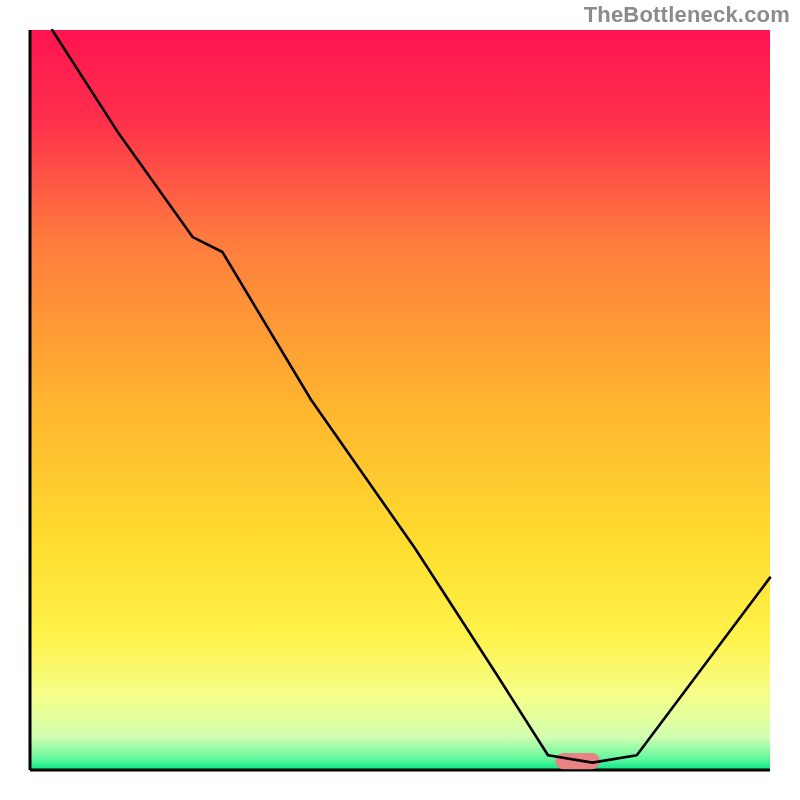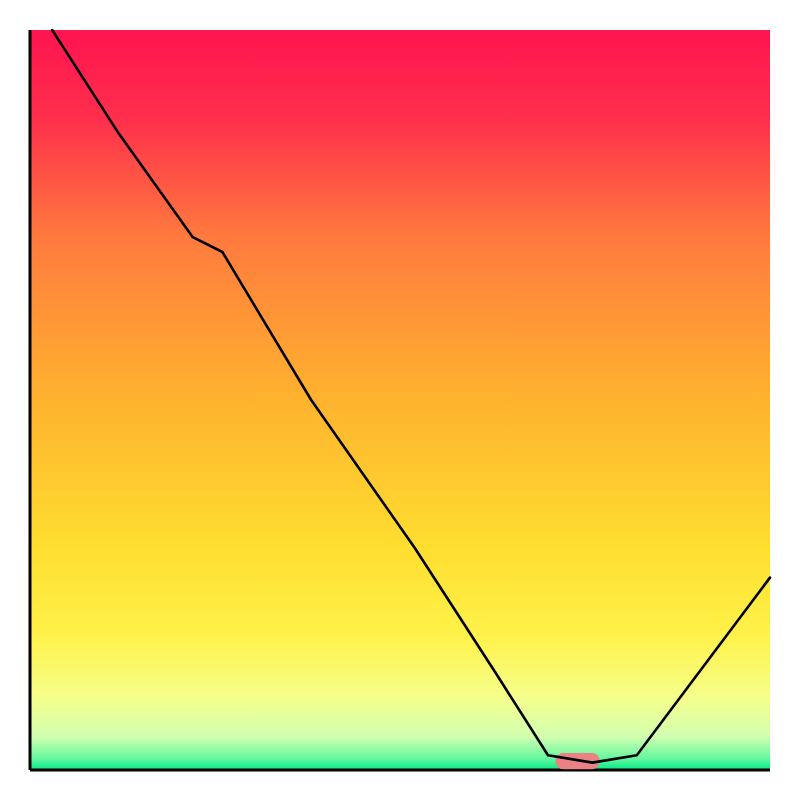--- a/index.html
+++ b/index.html
@@ -29,20 +29,21 @@
   svg.plot {
     position: absolute;
     top: 0;
     left: 0;
   }
 </style>
 </head>
 <body>
 
 <div class="chart-container">
+  <div class="watermark">TheBottleneck.com</div>
 
   <svg class="plot" width="800" height="800" viewBox="0 0 800 800">
     <defs>
       <linearGradient id="bg-grad" x1="0" y1="0" x2="0" y2="1">
       <stop offset="0%" stop-color="#ff1450"></stop>
           <stop offset="12%" stop-color="#ff2f4c"></stop>
           <stop offset="28.000000000000004%" stop-color="#ff7a3e"></stop>
           <stop offset="50%" stop-color="#ffb32f"></stop>
           <stop offset="70%" stop-color="#ffde2f"></stop>
           <stop offset="82%" stop-color="#fff24b"></stop>

